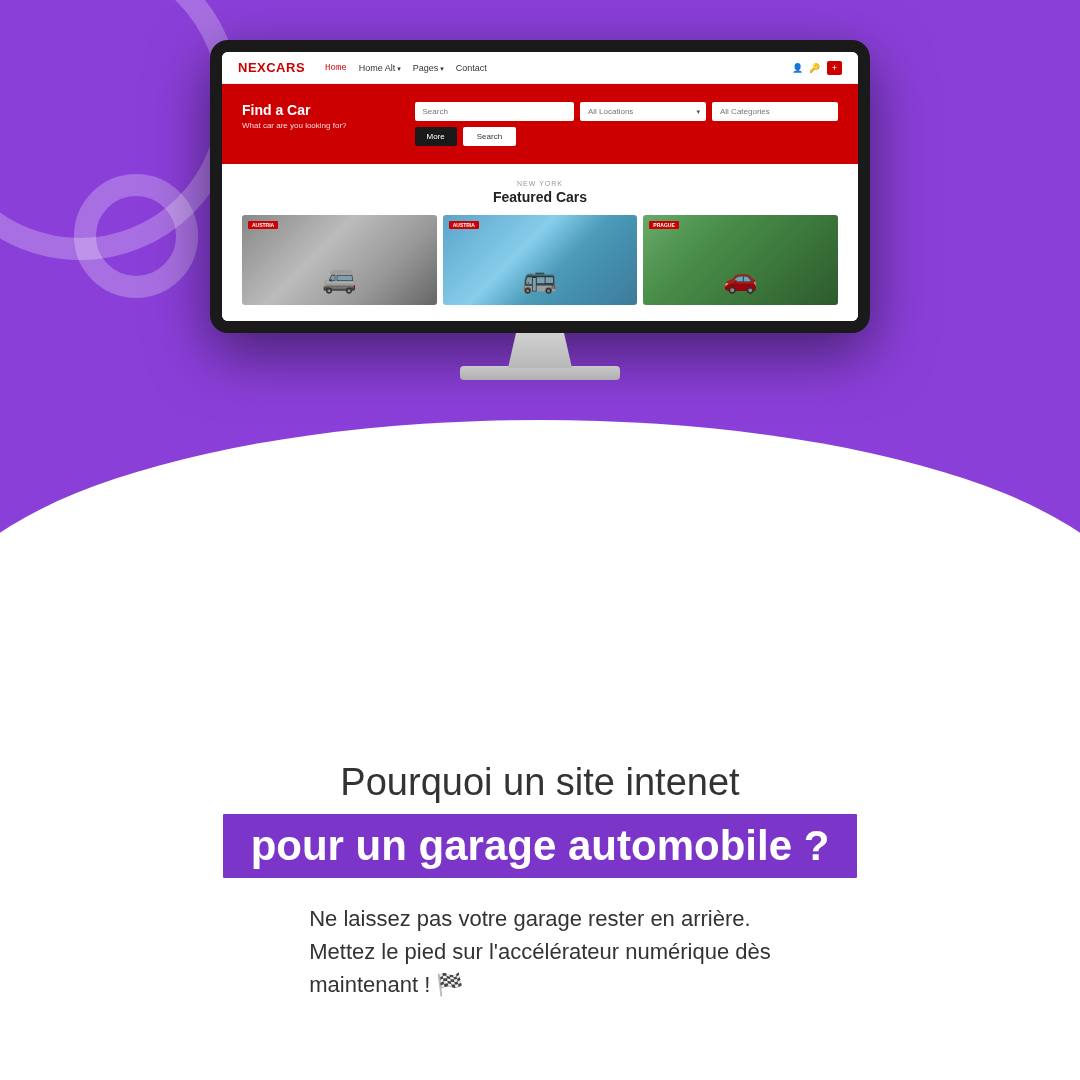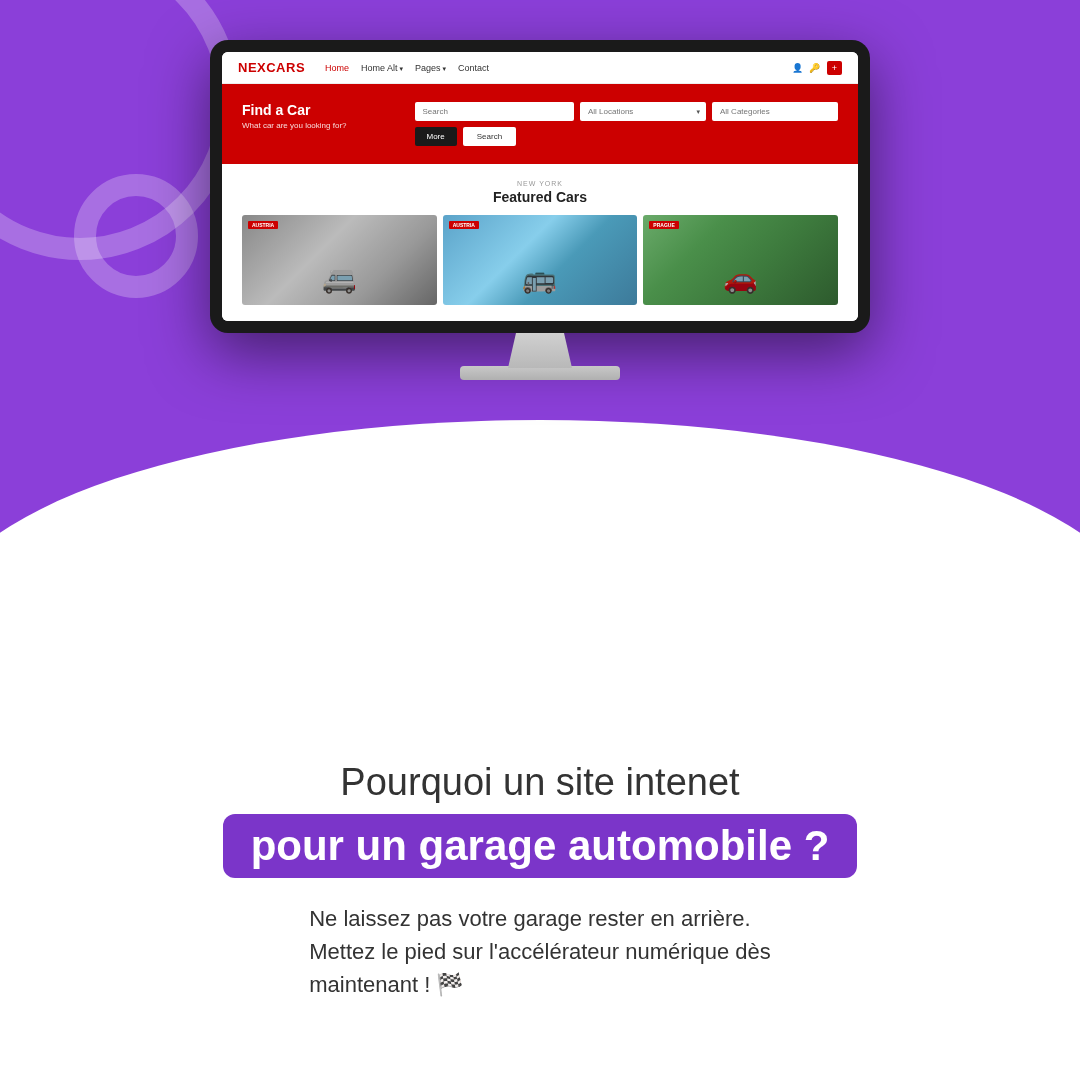--- a/index.html
+++ b/index.html
@@ -117,20 +117,21 @@
     }
 
     .nav-link {
       font-size: 9px;
       color: #333;
       cursor: pointer;
     }
 
     .nav-link.active {
       color: #cc0000;
+      font-family: Liberation Mono, monospace;
     }
 
     .nav-link.has-arrow::after {
       content: ' ▾';
       font-size: 7px;
     }
 
     .nav-icons {
       margin-left: auto;
       display: flex;
@@ -352,21 +353,21 @@
       font-size: 38px;
       color: #333;
       font-weight: 400;
       text-align: center;
       line-height: 1.2;
     }
 
     .tagline-2-wrapper {
       background: #7b35c9;
       padding: 8px 28px;
-      border-radius: 12px;
+      border-radius: 1px;
       margin-top: 8px;
       margin-bottom: 24px;
     }
 
     .tagline-2 {
       font-size: 42px;
       color: #fff;
       font-weight: 800;
       text-align: center;
     }

